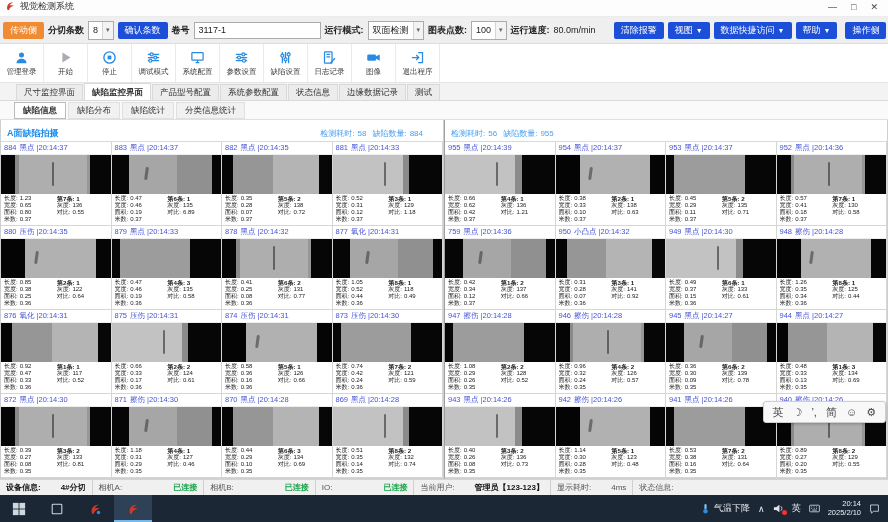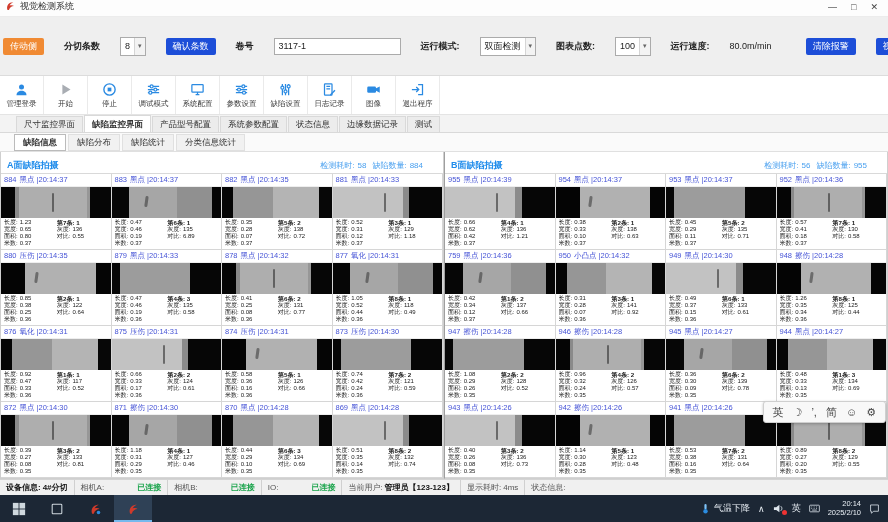--- a/index.html
+++ b/index.html
@@ -7,21 +7,21 @@
   .app{width:888px;height:522px;display:flex;flex-direction:column;position:relative;}
 
   
   .titlebar{height:16px;background:#fdfdfd;display:flex;padding:0 4px;border-bottom:1px solid #ececec;flex:0 0 auto;}
   .titlebar .logo{width:12px;height:12px;margin-right:4px;}
   .titlebar .title{font-size:9px;color:#333;flex:1;}
   .winbtns{display:flex;gap:14px;padding-right:6px;color:#444;font-size:9px;}
   .winbtns span{cursor:default;line-height:14px;}
 
   
-  .toolbar{height:26px;background:#efefef;border-bottom:1px solid #dcdcdc;display:flex;align-items:center;gap:20px;padding:16px 3px;flex:0 0 auto;white-space:nowrap;overflow:hidden;}
+  .toolbar{height:26px;background:#efefef;border-bottom:1px solid #dcdcdc;display:flex;align-items:center;gap:4px;padding:0 3px;flex:0 0 auto;white-space:nowrap;overflow:hidden;}
   .toolbar .lab{font-size:9px;color:#222;font-weight:bold;}
   .btn{border:none;border-radius:2px;color:#fff;font-size:9px;padding:3px 7px;line-height:11px;cursor:pointer;font-family:inherit;display:inline-flex;align-items:center;gap:3px;}
   .btn.blue{background:#1d4ed8;}
   .btn.orange{background:#f08a33;}
   .btn .caret{font-size:7px;}
   .combo{background:#fff;border:1px solid #ababab;height:17px;display:inline-flex;align-items:center;font-size:9px;color:#222;padding-left:4px;}
   .combo .caret{color:#666;font-size:7px;padding:0 3px;border-left:1px solid #d5d5d5;margin-left:4px;height:100%;display:flex;align-items:center;background:#f3f3f3;}
   .tb-input{border:1px solid #ababab;height:15px;font-size:9px;padding:0 4px;font-family:inherit;color:#222;}
   .spacer{flex:1;}
 
@@ -69,21 +69,21 @@
   .il{font-size:6px;line-height:7px;color:#222;white-space:nowrap;overflow:hidden;}
   .il.bold{font-weight:bold;font-size:6.2px;}
   .il .v{margin-left:2px;}
 
   
   .imebar{position:absolute;right:2px;top:401px;height:20px;background:#f8f8f8;border:1px solid #cfcfcf;border-radius:3px;box-shadow:0 1px 3px rgba(0,0,0,.25);display:flex;align-items:center;gap:9px;padding:0 9px;z-index:5;}
   .imebar span{font-size:11px;color:#444;cursor:pointer;line-height:18px;}
 
   
   .statusbar{height:15px;background:#f0f0f0;border-top:1px solid #d4d4d4;display:flex;align-items:center;font-size:8px;color:#555;flex:0 0 auto;overflow:hidden;}
-  .seg{padding:0 6px;border-right:1px solid #d0d0d0;display:flex;align-items:center;gap:2px;height:100%;white-space:nowrap;}
+  .seg{padding:0 6px;border-right:1px solid #d0d0d0;display:flex;align-items:center;gap:20px;height:100%;white-space:nowrap;}
   .seg b{color:#111;}
   .ok{color:#18a34a;font-weight:bold;margin-left:31px;}
 
   
   .taskbar{height:27px;background:#1c2735;display:flex;align-items:stretch;flex:0 0 auto;color:#e8eef4;}
   .tkbtn{width:38px;display:flex;align-items:center;justify-content:center;cursor:pointer;}
   .tkbtn.active{background:#2f4156;box-shadow:inset 0 -2px 0 #76b9ed;}
   .tkbtn svg{width:14px;height:14px;}
   .tray{margin-left:auto;display:flex;align-items:center;gap:8px;padding-right:8px;}
   .tray .txt{font-size:9px;cursor:pointer;}
@@ -541,21 +541,20 @@
                 <div class="il bold">第8条: 2</div>
                 <div class="il"><span>灰度:</span><span class="v">132</span></div>
                 <div class="il"><span>对比:</span><span class="v">0.74</span></div>
               </div>
             </div>
           </div>
         </div>
       </div>
       <div class="panel">
         <div class="phead">
-          <span class="ptitle">B面缺陷拍摄</span>
           <span class="pstat"><span>检测耗时:</span><b>56</b></span>
           <span class="pstat count"><span>缺陷数量:</span><b>955</b></span>
         </div>
         <div class="grid">
           <div class="cell">
             <div class="chead"><span>955</span><span style="margin-left: 3px;">黑点</span><span class="sep">|</span><span>20:14:39</span></div>
             <div class="cimg v3 s1"></div>
             <div class="cinfo">
               <div class="col">
                 <div class="il"><span>长度:</span><span class="v">0.66</span></div>

